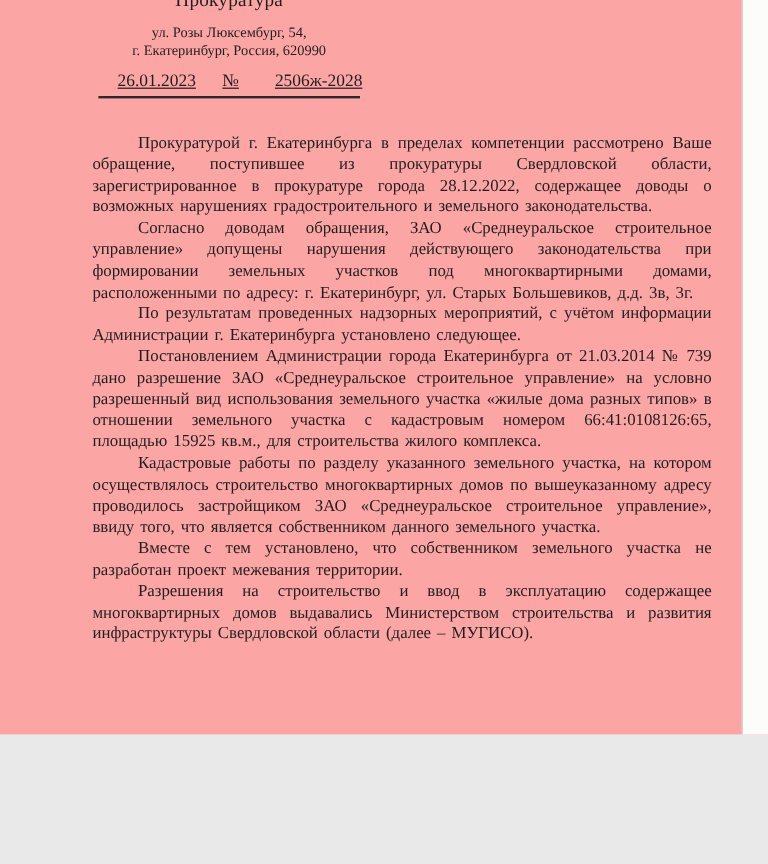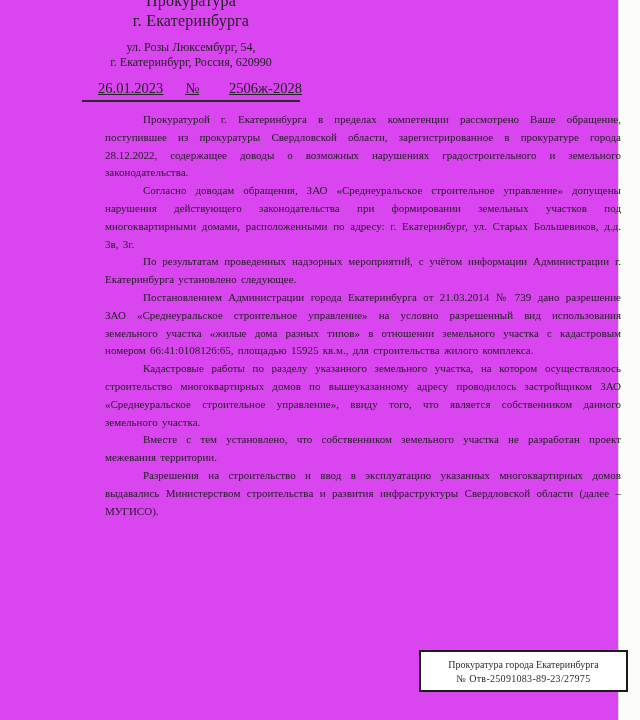--- a/index.html
+++ b/index.html
@@ -3,22 +3,22 @@
 <meta charset="utf-8">
 <style>
   html,body{margin:0;padding:0;}
   body{
     background:#e9e9e9;
     font-family:"Liberation Serif","DejaVu Serif",serif;
   }
   .page{
     position:relative;
     width:640px;
-    height:720px;
-    background:#d946ef;
+    height:612px;
+    background:#fca5a5;
     overflow:hidden;
     color:#1f1f1f;
   }
   
   .scan-line{
     position:absolute;
     left:618px;top:0;
     width:1px;height:720px;
     background:#d9d8d4;
   }
@@ -59,23 +59,23 @@
     text-align:left;
     text-decoration:underline;
   }
   .date-row .date{margin-left:16px;}
   .date-row .no-sign{margin-left:22px;}
   .date-row .doc-number{margin-left:30px;}
   
   .body-text{
     position:absolute;
     top:111px;
-    left:105px;
+    left:77px;
     width:516px;
-    font-size:11px;
+    font-size:14px;
     line-height:17.8px;
     text-align:justify;
   }
   .body-text p{
     margin:0;
     text-indent:38px;
     word-spacing:1.5px;
   }
   
   .stamp{
@@ -101,41 +101,40 @@
 <body>
 
 <div class="page">
 
   <div class="edge-strip"></div>
   <div class="scan-line"></div>
 
   <div class="letterhead">
     <div class="org-name">
       <div>Прокуратура</div>
-      <div>г. Екатеринбурга</div>
     </div>
     <div class="address">
       <div>ул. Розы Люксембург, 54,</div>
       <div>г. Екатеринбург, Россия, 620990</div>
     </div>
     <div class="date-row">
       <span class="date">26.01.2023</span>
       <span class="no-sign">№</span>
       <span class="doc-number">2506ж-2028</span>
     </div>
   </div>
 
   <div class="body-text">
       <p>Прокуратурой г. Екатеринбурга в пределах компетенции рассмотрено Ваше обращение, поступившее из прокуратуры Свердловской области, зарегистрированное в прокуратуре города 28.12.2022, содержащее доводы о возможных нарушениях градостроительного и  земельного законодательства.</p>
       <p>Согласно доводам обращения, ЗАО «Среднеуральское строительное управление» допущены нарушения действующего законодательства при формировании земельных участков под многоквартирными домами, расположенными по адресу: г. Екатеринбург, ул. Старых Большевиков, д.д. 3в, 3г.</p>
       <p>По результатам проведенных надзорных мероприятий, с учётом информации Администрации г. Екатеринбурга установлено следующее.</p>
       <p>Постановлением Администрации города Екатеринбурга от 21.03.2014 № 739 дано разрешение ЗАО «Среднеуральское строительное управление» на условно разрешенный вид использования земельного участка «жилые дома разных типов» в отношении земельного участка с кадастровым номером 66:41:0108126:65, площадью 15925 кв.м., для строительства жилого комплекса.</p>
       <p>Кадастровые работы по разделу указанного земельного участка, на котором осуществлялось строительство многоквартирных домов по вышеуказанному адресу проводилось застройщиком ЗАО «Среднеуральское строительное управление», ввиду того, что является собственником данного земельного участка.</p>
       <p>Вместе с тем установлено, что собственником земельного участка не разработан проект межевания территории.</p>
-      <p>Разрешения на строительство и ввод в эксплуатацию указанных многоквартирных домов выдавались Министерством строительства и развития инфраструктуры Свердловской области (далее – МУГИСО).</p>
+      <p>Разрешения на строительство и ввод в эксплуатацию содержащее многоквартирных домов выдавались Министерством строительства и развития инфраструктуры Свердловской области (далее – МУГИСО).</p>
     </div>
 
   <div class="stamp">
     <div class="stamp-line1">Прокуратура города Екатеринбурга</div>
     <div class="stamp-line2">№ Отв-25091083-89-23/27975</div>
   </div>
 
 </div>
 
 </body></html>

